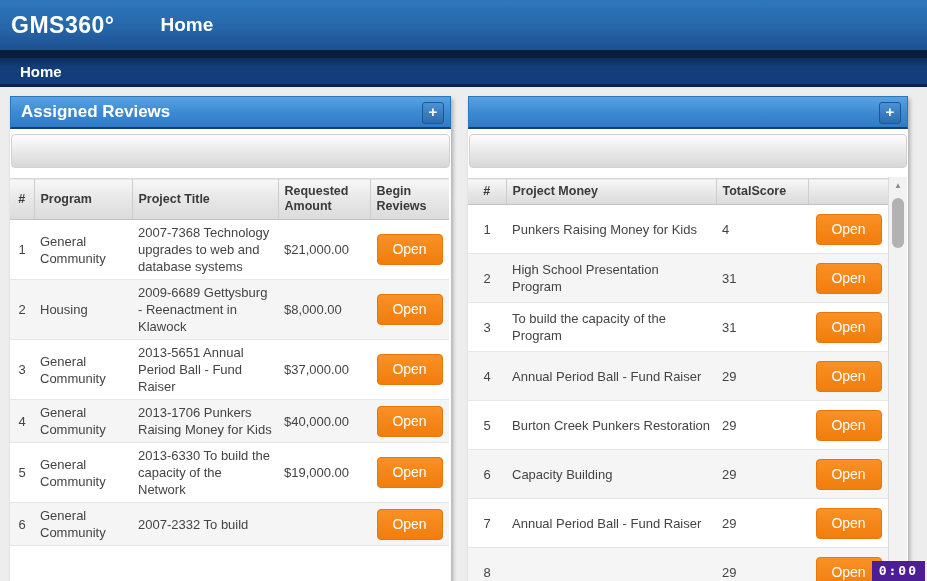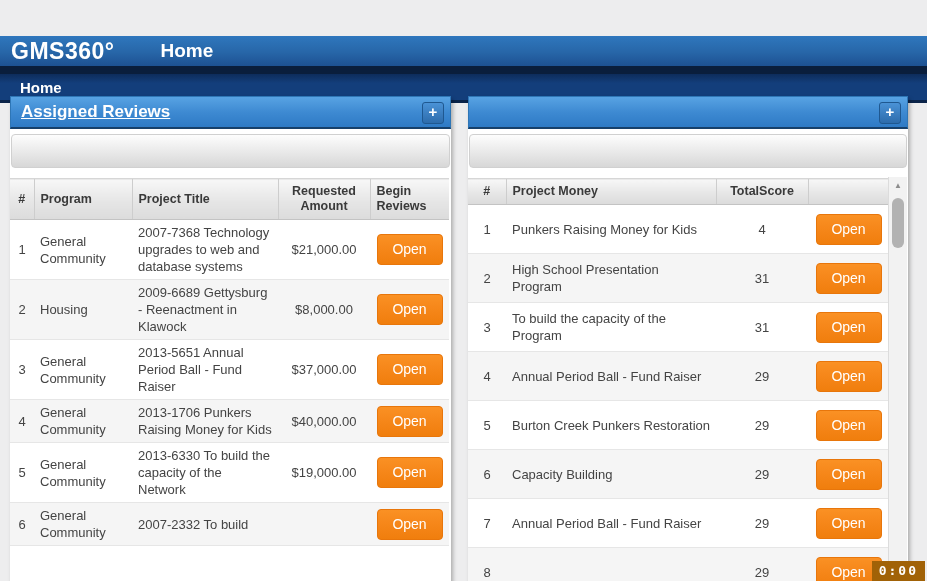--- a/index.html
+++ b/index.html
@@ -4,23 +4,23 @@
 <style>
   html,body{margin:0;padding:0;overflow:hidden;}
   body{
     width:927px;height:581px;position:relative;
     background:#ededee;
     font-family:"Liberation Sans",sans-serif;
     color:#404040;
   }
   
   .topbar{
-    height:30px;
+    height:50px;
     background:linear-gradient(180deg,#2f77bd 0%,#2766a8 55%,#1d5192 100%);
-    display:flex;align-items:center;margin-top:36px;
+    display:flex;align-items:center;
   }
   .brand{color:#fff;font-size:23px;font-weight:bold;letter-spacing:.5px;margin-left:11px;}
   .topbar-title{color:#fff;font-size:19px;font-weight:bold;margin-left:46px;}
   .topgap{height:8px;background:#0a1e3c;}
   .navbar{
     height:26px;
     background:linear-gradient(180deg,#0d2c5b 0%,#133e7b 35%,#133e7b 100%);
     border-bottom:3px solid #0b2449;
     display:flex;align-items:center;
   }
@@ -33,21 +33,21 @@
     box-shadow:2px 3px 4px rgba(0,0,0,.28);
   }
   .panel.left{left:10px;}
   .panel.right{left:468px;width:440px;}
   .panel-header{
     position:relative;height:30px;
     background:linear-gradient(180deg,#58a3e3 0%,#3e8ad2 50%,#2e7ac5 100%);
     border:1px solid #2e76b6;border-bottom:2px solid #16406b;
     line-height:30px;
   }
-  .panel-title{color:#fff;font-size:17px;font-weight:bold;padding-left:10px;text-decoration:underline;}
+  .panel-title{color:#fff;font-size:17px;font-weight:bold;padding-left:10px;}
   .add-btn{
     position:absolute;right:6px;top:5px;width:20px;height:20px;
     background:linear-gradient(180deg,#4a92d6 0%,#2d6cac 100%);
     border:1px solid #1f5890;border-radius:3px;
     color:#fff;font-size:15px;font-weight:bold;line-height:18px;text-align:center;
     cursor:pointer;
   }
   .toolbar-strip{
     margin:5px 1px 10px 1px;height:32px;
     background:linear-gradient(180deg,#fdfdfd 0%,#ececec 45%,#d7d7d7 100%);
@@ -62,21 +62,21 @@
     border-top:1px solid #d6d6d6;border-bottom:1px solid #c3c3c3;
     border-left:1px solid #cdcdcd;
     font-size:12.5px;font-weight:bold;color:#3a3a3a;
     padding:5px 6px;line-height:15px;text-align:left;
   }
   th:first-child{border-left:none;}
   td{padding:4px 6px;vertical-align:middle;line-height:17px;color:#444;}
   tbody tr{border-bottom:1px solid #e6e6e6;}
   tbody tr:nth-child(even){background:#f5f5f5;}
   .col-num{text-align:center;}
-  .col-amount,.col-score{text-align:center;}
+  .col-amount,.col-score{text-align:left;}
   .panel.right td{height:40px;}
   .open-btn{
     display:inline-block;min-width:38px;padding:6px 13px;
     background:linear-gradient(180deg,#fa9124 0%,#f6871a 45%,#f07e0d 100%);
     border:1px solid #e8760b;border-radius:4px;
     color:#fff;font-size:14px;cursor:pointer;
   }
   .cell-action{text-align:center;}
 
   
@@ -89,21 +89,21 @@
     cursor:pointer;
   }
   .scroll-thumb{
     position:absolute;top:21px;left:3px;width:12px;height:50px;
     background:#b2b2b2;border-radius:7px;cursor:pointer;
   }
 
   
   .timer-overlay{
     position:absolute;right:2px;bottom:0;
-    background:#a16207;color:#fff;
+    background:#4c1d95;color:#fff;
     font-family:"DejaVu Sans Mono",monospace;font-weight:bold;font-size:13px;
     letter-spacing:2px;padding:2px 7px 3px 7px;
   }
 </style>
 </head>
 <body>
 
 <div class="topbar">
   <span class="brand">GMS360°</span>
   <span class="topbar-title">Home</span>

